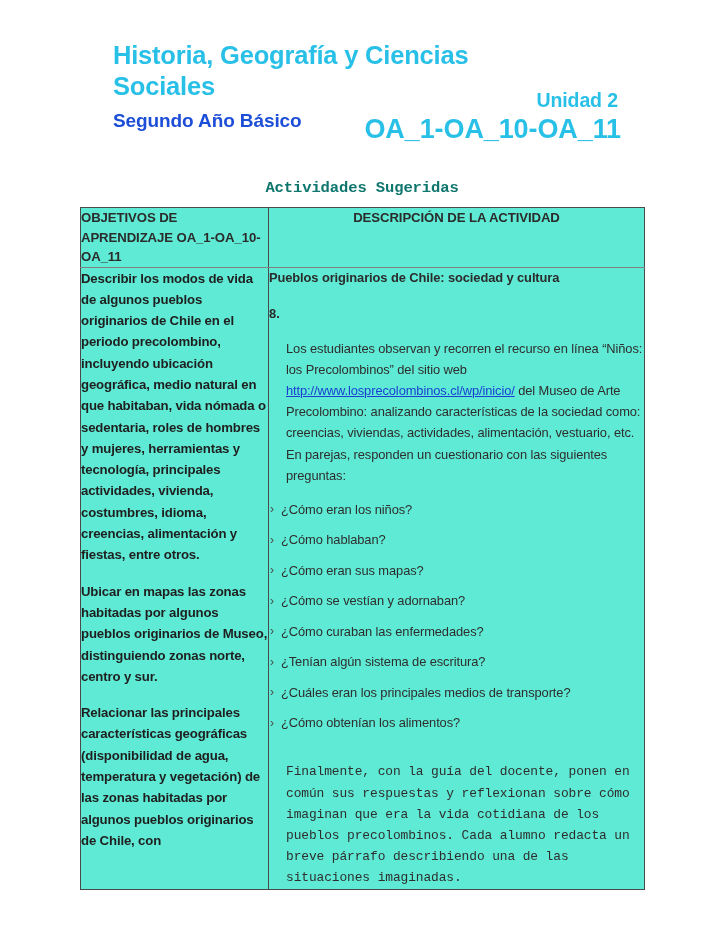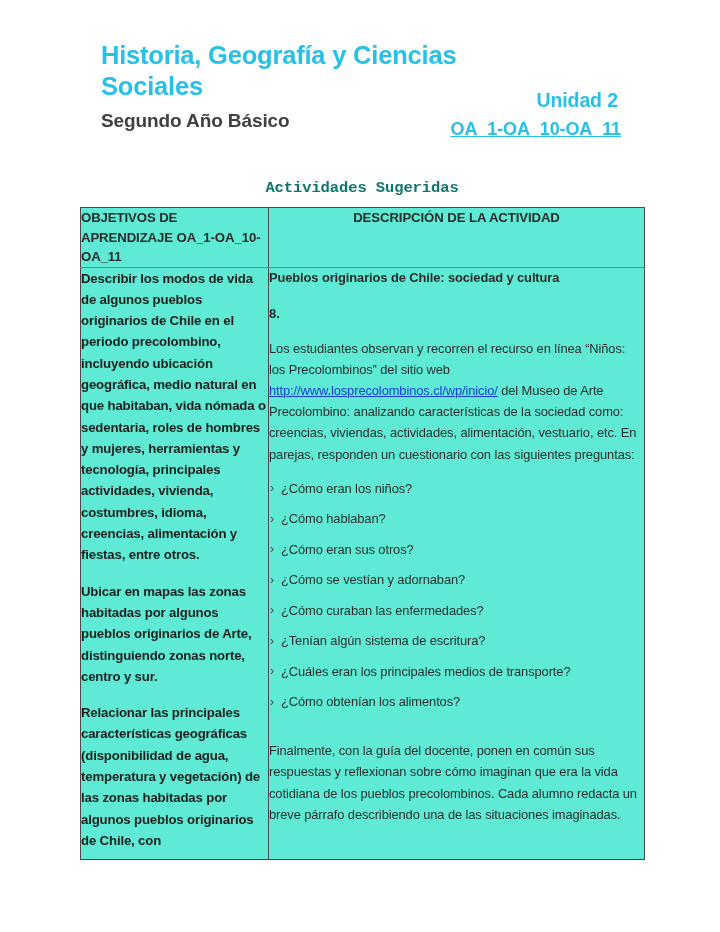--- a/index.html
+++ b/index.html
@@ -27,36 +27,36 @@
   
   .doc-header {
     position: absolute;
     left: 101px;
     top: 40px;
     width: 520px;
     height: 108px;
   }
   .title-block {
     position: absolute;
-    left: 0;
+    left: 12px;
     top: 0;
     width: 420px;
   }
   .doc-title {
     font-size: 25.5px;
     font-weight: bold;
     color: #29c0e8;
     line-height: 31px;
     letter-spacing: -0.2px;
     margin: 0;
   }
   .doc-subtitle {
     font-size: 19px;
     font-weight: bold;
-    color: #404040;
+    color: #1d4ed8;
     line-height: 24px;
     margin: 0;
     padding-top: 7px;
     letter-spacing: -0.1px;
   }
   .unit-block {
     position: absolute;
     right: 0;
     top: 44px;
     width: 300px;
@@ -64,27 +64,26 @@
   }
   .unit-line {
     font-size: 19.5px;
     font-weight: bold;
     color: #29c0e8;
     line-height: 26px;
     margin: 3px;
     letter-spacing: -0.1px;
   }
   .oa-line {
-    font-size: 18px;
+    font-size: 27px;
     font-weight: bold;
     color: #29c0e8;
     line-height: 27px;
     margin: 0;
     letter-spacing: -0.1px;
-    text-decoration: underline;
   }
 
   
   .section-heading {
     position: absolute;
     left: 80px;
     top: 179px;
     width: 564px;
     text-align: center;
     font-size: 15.5px;
@@ -166,26 +165,27 @@
     font-size: 12.9px;
     font-weight: bold;
     color: #2b2b2b;
     line-height: 20px;
     margin: 0 0 14px 0;
   }
   .desc-para {
     font-size: 12.9px;
     color: #2e2e2e;
     line-height: 21.2px;
-    margin: 0 0 14px 0;
+    margin: 0 0 14px 17px;
     letter-spacing: -0.1px;
   }
   .desc-para.closing {
     margin-bottom: 0;
     margin-top: 2px;
+    font-family: Liberation Mono, monospace;
   }
   .ext-link {
     color: #1a3fd1;
     text-decoration: underline;
   }
   .q-list {
     list-style: none;
     margin: 0 0 28px 0;
     padding: 0;
   }
@@ -237,31 +237,31 @@
         </th>
         <th class="th-desc">
           <div class="th-text">DESCRIPCIÓN DE LA ACTIVIDAD</div>
         </th>
       </tr>
     </thead>
     <tbody>
       <tr>
         <td class="td-obj">
           <p class="obj-para">Describir los modos de vida de algunos pueblos originarios de Chile en el periodo precolombino, incluyendo ubicación geográfica, medio natural en que habitaban, vida nómada o sedentaria, roles de hombres y mujeres, herramientas y tecnología, principales actividades, vivienda, costumbres, idioma, creencias, alimentación y fiestas, entre otros.</p>
-          <p class="obj-para">Ubicar en mapas las zonas habitadas por algunos pueblos originarios de Arte, distinguiendo zonas norte, centro y sur.</p>
+          <p class="obj-para">Ubicar en mapas las zonas habitadas por algunos pueblos originarios de Museo, distinguiendo zonas norte, centro y sur.</p>
           <p class="obj-para">Relacionar las principales características geográficas (disponibilidad de agua, temperatura y vegetación) de las zonas habitadas por algunos pueblos originarios de Chile, con</p>
         </td>
         <td class="td-desc">
           <p class="desc-lead">Pueblos originarios de Chile: sociedad y cultura</p>
           <p class="desc-num">8.</p>
           <p class="desc-para"><span>Los estudiantes observan y recorren el recurso en línea “Niños: los Precolombinos” del sitio web </span><a class="ext-link" href="#">http://www.losprecolombinos.cl/wp/inicio/</a><span> del Museo de Arte Precolombino: analizando características de la sociedad como: creencias, viviendas, actividades, alimentación, vestuario, etc. En parejas, responden un cuestionario con las siguientes preguntas:</span></p>
           <ul class="q-list">
             <li class="q-item">¿Cómo eran los niños?</li>
             <li class="q-item">¿Cómo hablaban?</li>
-            <li class="q-item">¿Cómo eran sus otros?</li>
+            <li class="q-item">¿Cómo eran sus mapas?</li>
             <li class="q-item">¿Cómo se vestían y adornaban?</li>
             <li class="q-item">¿Cómo curaban las enfermedades?</li>
             <li class="q-item">¿Tenían algún sistema de escritura?</li>
             <li class="q-item">¿Cuáles eran los principales medios de transporte?</li>
             <li class="q-item">¿Cómo obtenían los alimentos?</li>
           </ul>
           <p class="desc-para closing">Finalmente, con la guía del docente, ponen en común sus respuestas y reflexionan sobre cómo imaginan que era la vida cotidiana de los pueblos precolombinos. Cada alumno redacta un breve párrafo describiendo una de las situaciones imaginadas.</p>
         </td>
       </tr>
     </tbody>

